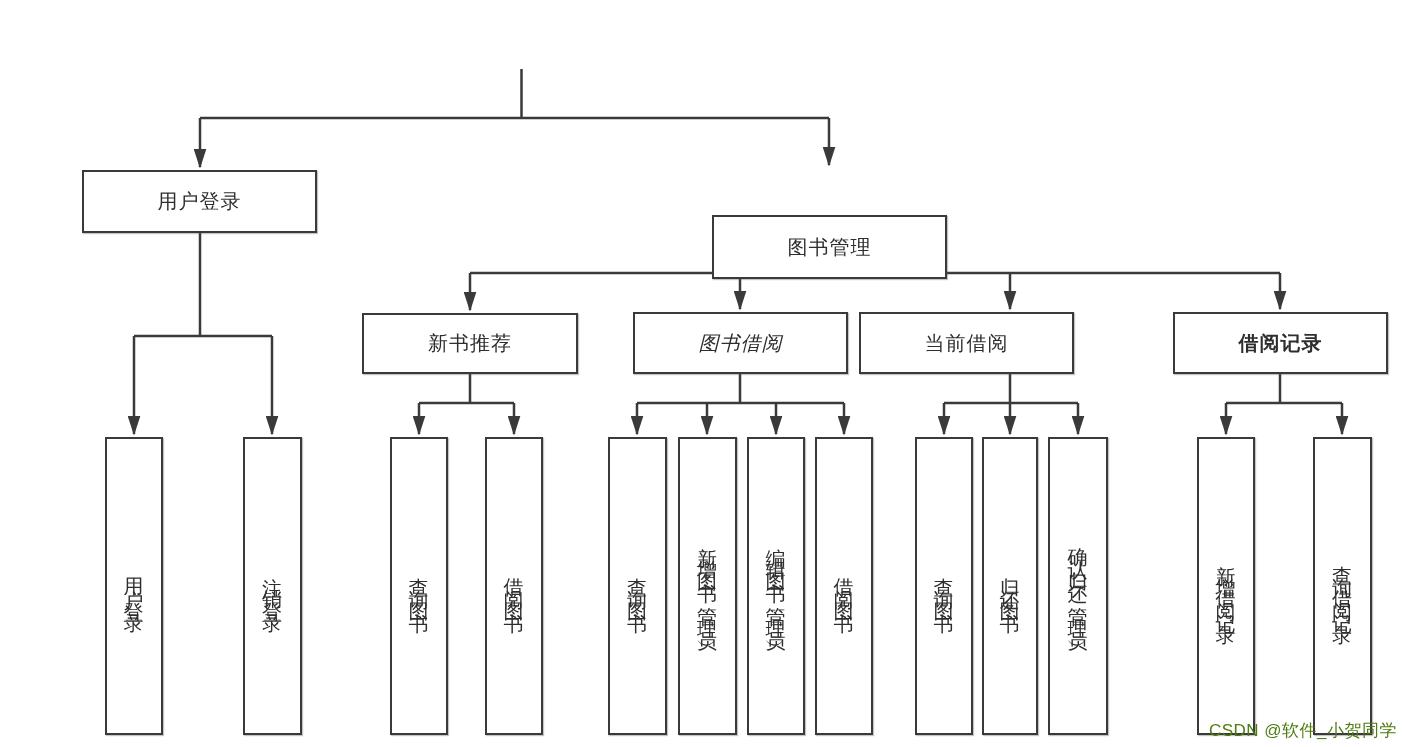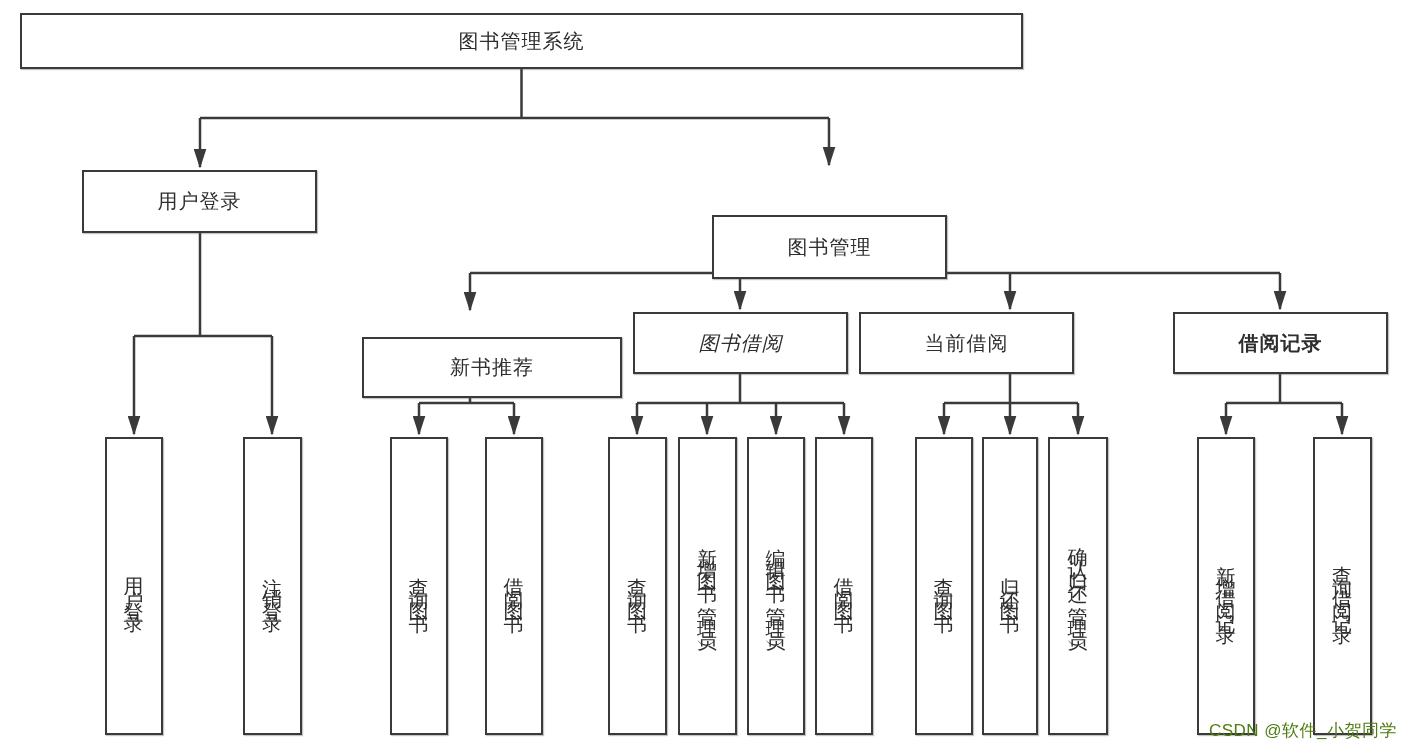--- a/index.html
+++ b/index.html
@@ -34,21 +34,21 @@
   .node.vert span {
     writing-mode: vertical-rl;
     text-orientation: mixed;
     letter-spacing: 12px;
     line-height: 1;
   }
   
   .n-root            { left: 20px;   top: 13px;  width: 1003px; height: 56px; }
   .n-user-login      { left: 82px;   top: 170px; width: 235px;  height: 63px; }
   .n-book-mgmt       { left: 712px;  top: 168px; width: 235px;  height: 64px; margin-top: 47px; }
-  .n-new-books       { left: 362px;  top: 313px; width: 260px;  height: 61px; margin-top: 24px; }
+  .n-new-books       { left: 362px;  top: 313px; width: 216px;  height: 61px; }
   .n-book-borrow     { left: 633px;  top: 312px; width: 215px;  height: 62px; font-style: italic; }
   .n-current-borrow  { left: 859px;  top: 312px; width: 215px;  height: 62px; }
   .n-borrow-records  { left: 1173px; top: 312px; width: 215px;  height: 62px; font-weight: bold; }
   .lf { top: 437px; height: 298px; }
   .n-leaf-login          { left: 105px;  width: 58px; }
   .n-leaf-logout         { left: 243px;  width: 59px; }
   .n-leaf-query1         { left: 390px;  width: 58px; }
   .n-leaf-borrow1        { left: 485px;  width: 58px; }
   .n-leaf-query2         { left: 608px;  width: 59px; }
   .n-leaf-add-book       { left: 678px;  width: 59px; }
@@ -110,23 +110,20 @@
       <path d="M944,403 V434" marker-end="url(#arrow)"></path>
       <path d="M1010,403 V434" marker-end="url(#arrow)"></path>
       <path d="M1078,403 V434" marker-end="url(#arrow)"></path>
 
       <path d="M1280,374 V403 M1226,403 H1342"></path>
       <path d="M1226,403 V434" marker-end="url(#arrow)"></path>
       <path d="M1342,403 V434" marker-end="url(#arrow)"></path>
     </g>
   </svg>
 
-  <div class="node n-root">
-    <span>图书管理系统</span>
-  </div>
 
   <div class="node n-user-login">
     <span>用户登录</span>
   </div>
   <div class="node n-book-mgmt">
     <span>图书管理</span>
   </div>
 
   <div class="node n-new-books">
     <span>新书推荐</span>

